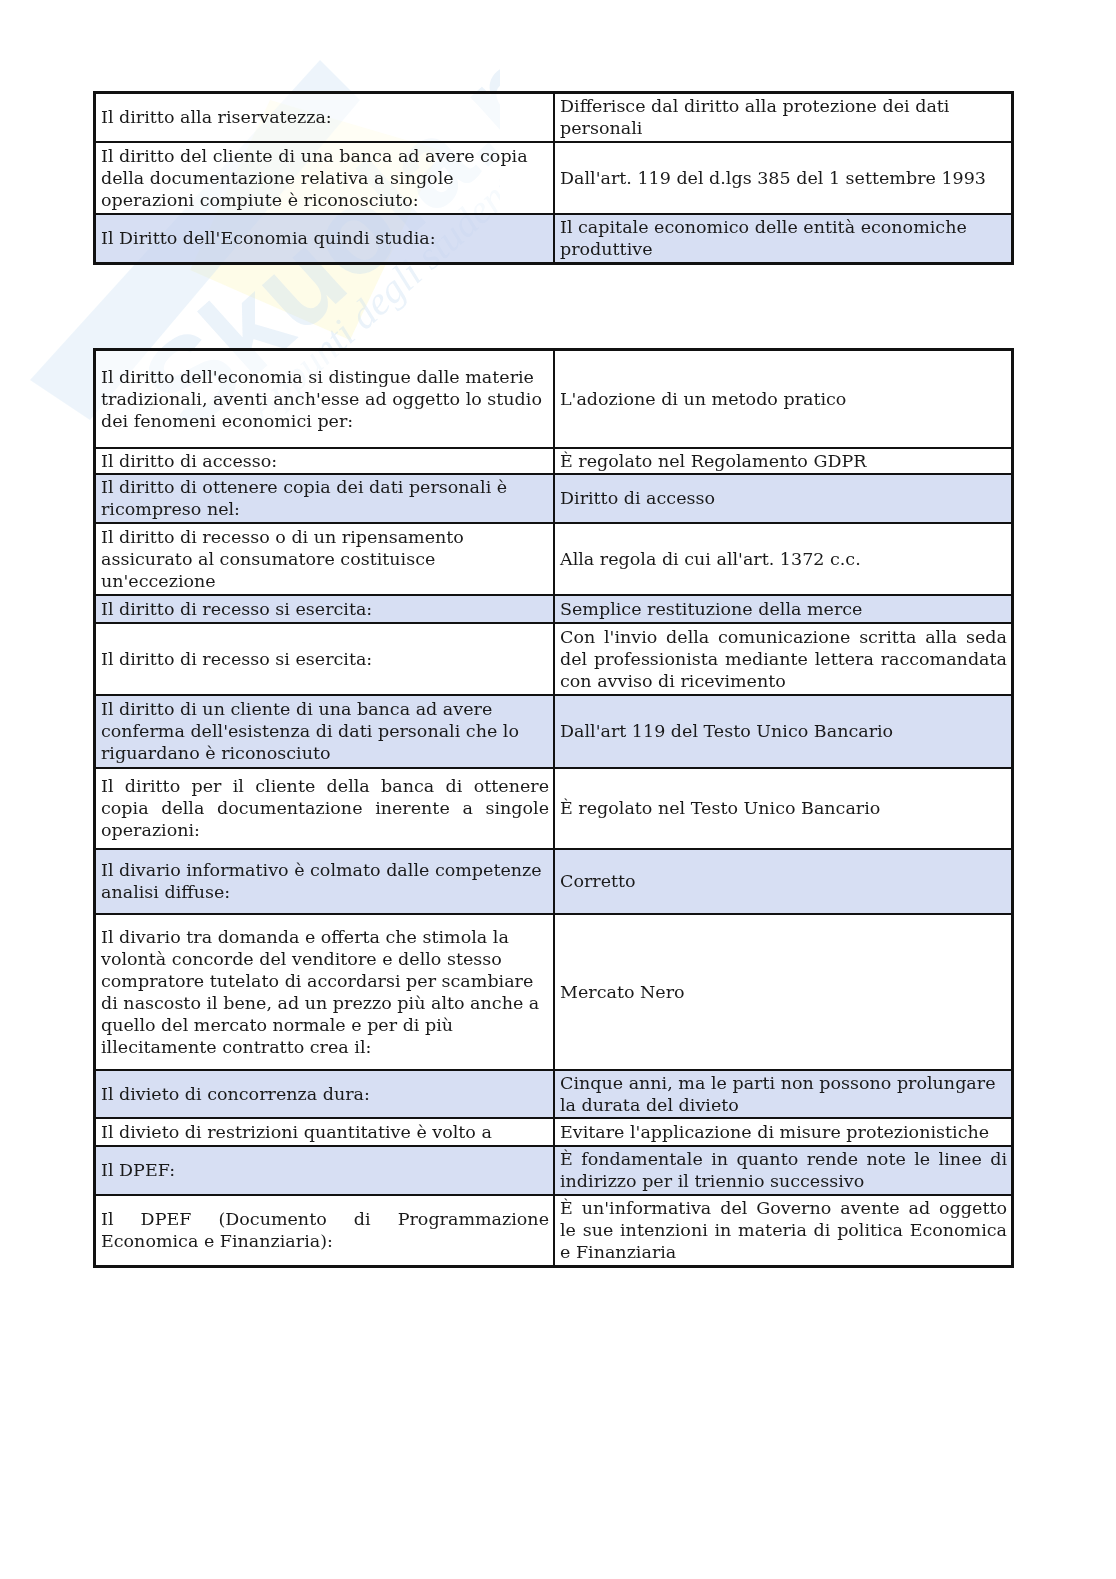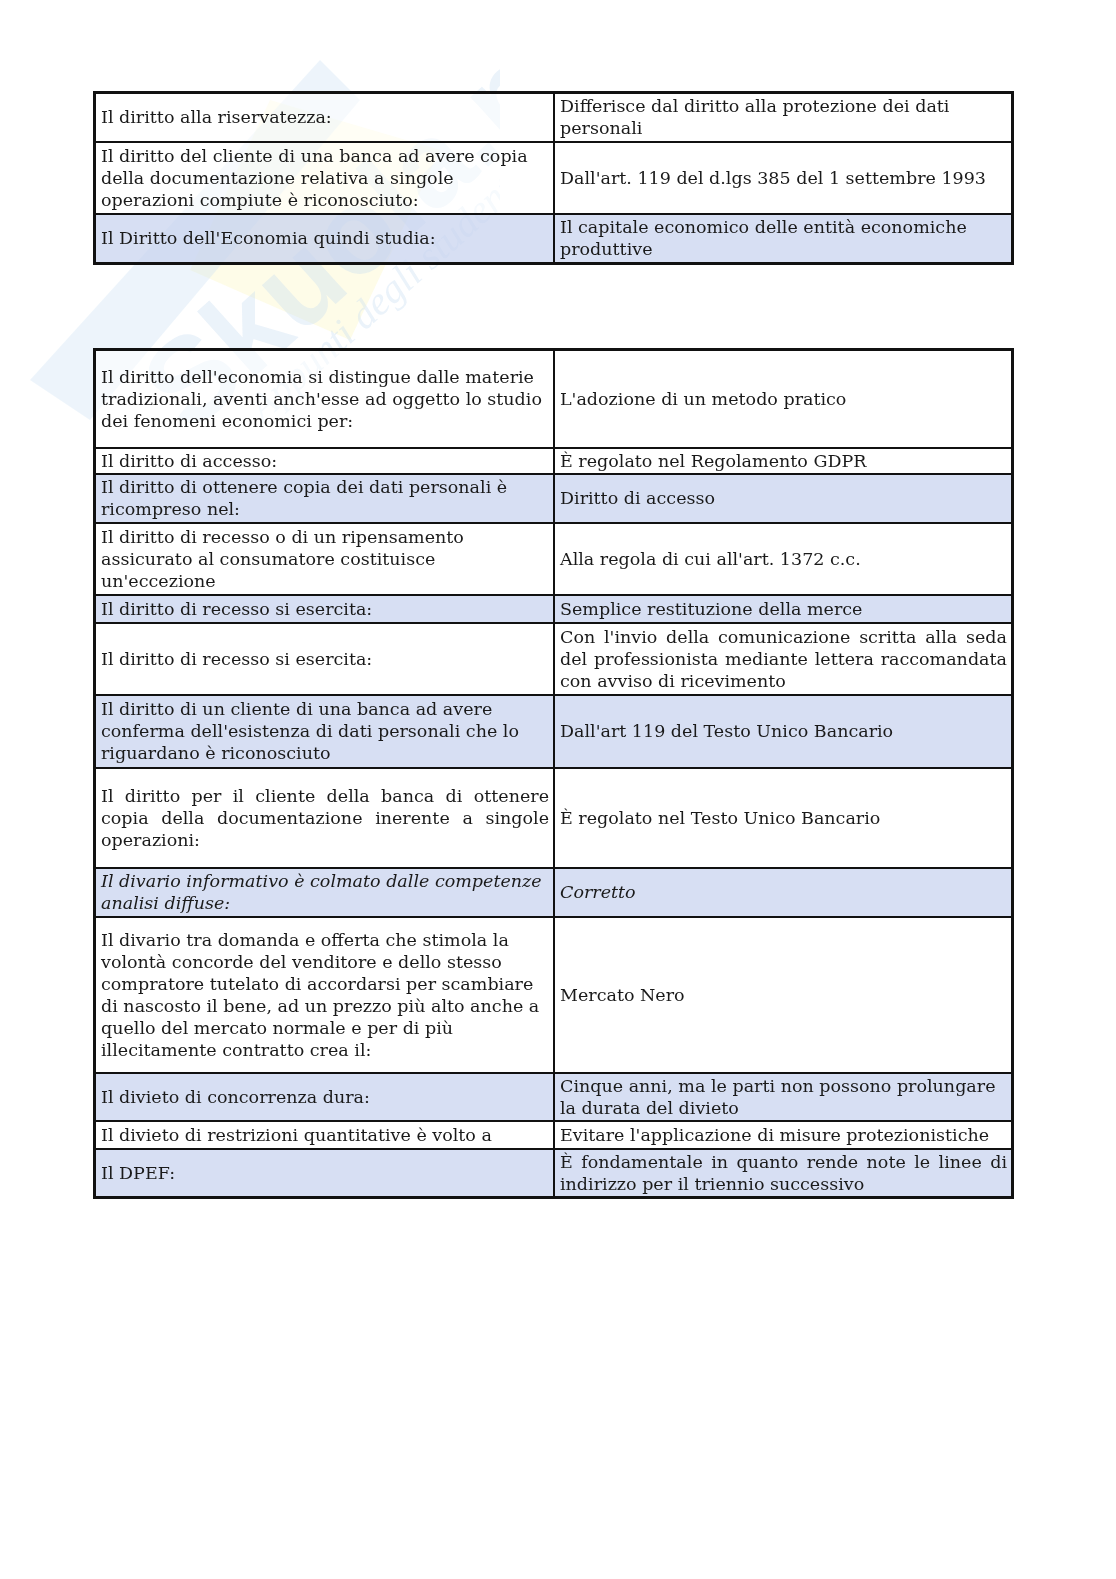--- a/index.html
+++ b/index.html
@@ -66,38 +66,42 @@
         <td class="a">Semplice restituzione della merce</td>
       </tr>
       <tr class="plain" style="height: 72px;">
         <td class="q">Il diritto di recesso si esercita:</td>
         <td class="a justify">Con l'invio della comunicazione scritta alla seda del professionista mediante lettera raccomandata con avviso di ricevimento</td>
       </tr>
       <tr class="shaded" style="height: 73px;">
         <td class="q">Il diritto di un cliente di una banca ad avere conferma dell'esistenza di dati personali che lo riguardano è riconosciuto</td>
         <td class="a">Dall'art 119 del Testo Unico Bancario</td>
       </tr>
-      <tr class="plain" style="height: 100px; padding-left: 17px;">
+      <tr class="plain" style="height: 81px; padding-left: 17px;">
         <td class="q justify">Il diritto per il cliente della banca di ottenere copia della documentazione inerente a singole operazioni:</td>
         <td class="a">È regolato nel Testo Unico Bancario</td>
       </tr>
-      <tr class="shaded" style="height: 49px; font-style: italic;">
+      <tr class="shaded" style="height: 65px;">
         <td class="q">Il divario informativo è colmato dalle competenze analisi diffuse:</td>
         <td class="a">Corretto</td>
       </tr>
       <tr class="plain" style="height: 156px;">
         <td class="q">Il divario tra domanda e offerta che stimola la volontà concorde del venditore e dello stesso compratore tutelato di accordarsi per scambiare di nascosto il bene, ad un prezzo più alto anche a quello del mercato normale e per di più illecitamente contratto crea il:</td>
         <td class="a">Mercato Nero</td>
       </tr>
       <tr class="shaded" style="height: 48px;">
         <td class="q">Il divieto di concorrenza dura:</td>
         <td class="a">Cinque anni, ma le parti non possono prolungare la durata del divieto</td>
       </tr>
       <tr class="plain" style="height: 28px;">
         <td class="q">Il divieto di restrizioni quantitative è volto a</td>
         <td class="a">Evitare l'applicazione di misure protezionistiche</td>
       </tr>
       <tr class="shaded" style="height: 49px;">
         <td class="q">Il DPEF:</td>
         <td class="a justify">È fondamentale in quanto rende note le linee di indirizzo per il triennio successivo</td>
       </tr>
+      <tr class="plain" style="height: 72px;">
+        <td class="q justify">Il DPEF (Documento di Programmazione Economica e Finanziaria):</td>
+        <td class="a justify">È un'informativa del Governo avente ad oggetto le sue intenzioni in materia di politica Economica e Finanziaria</td>
+      </tr>
     </tbody>
 </table>
 
 </body></html>

